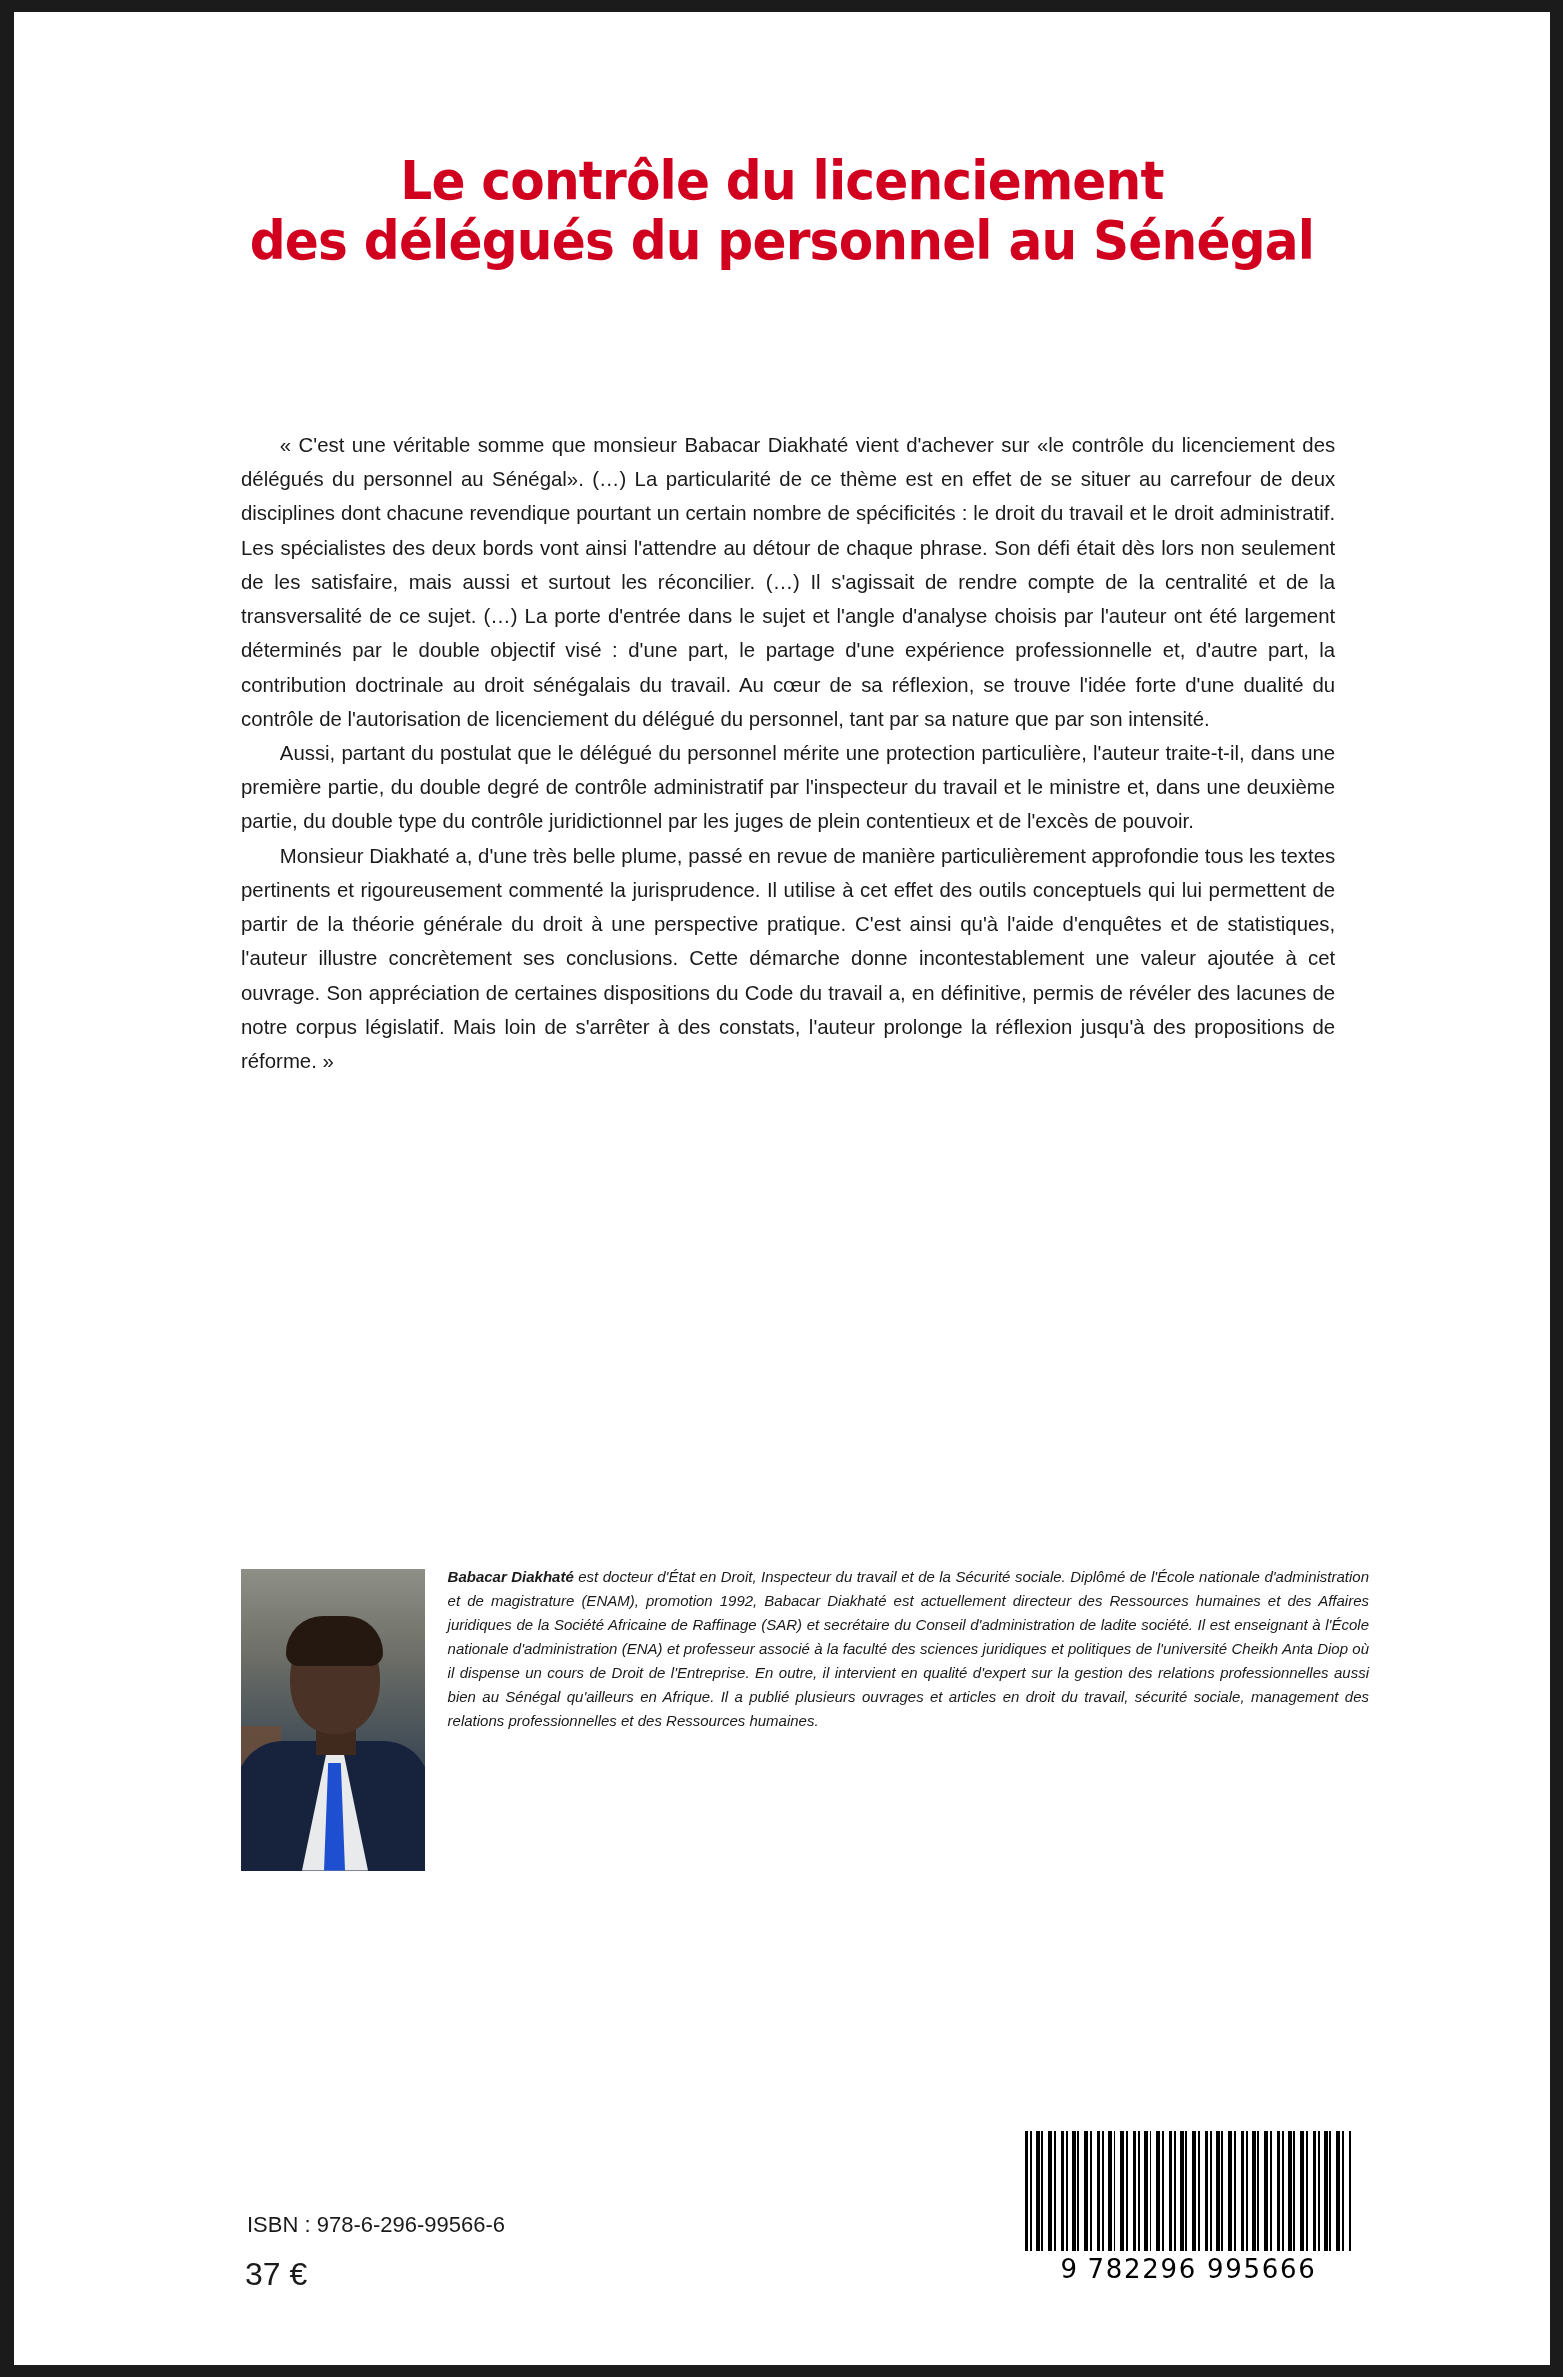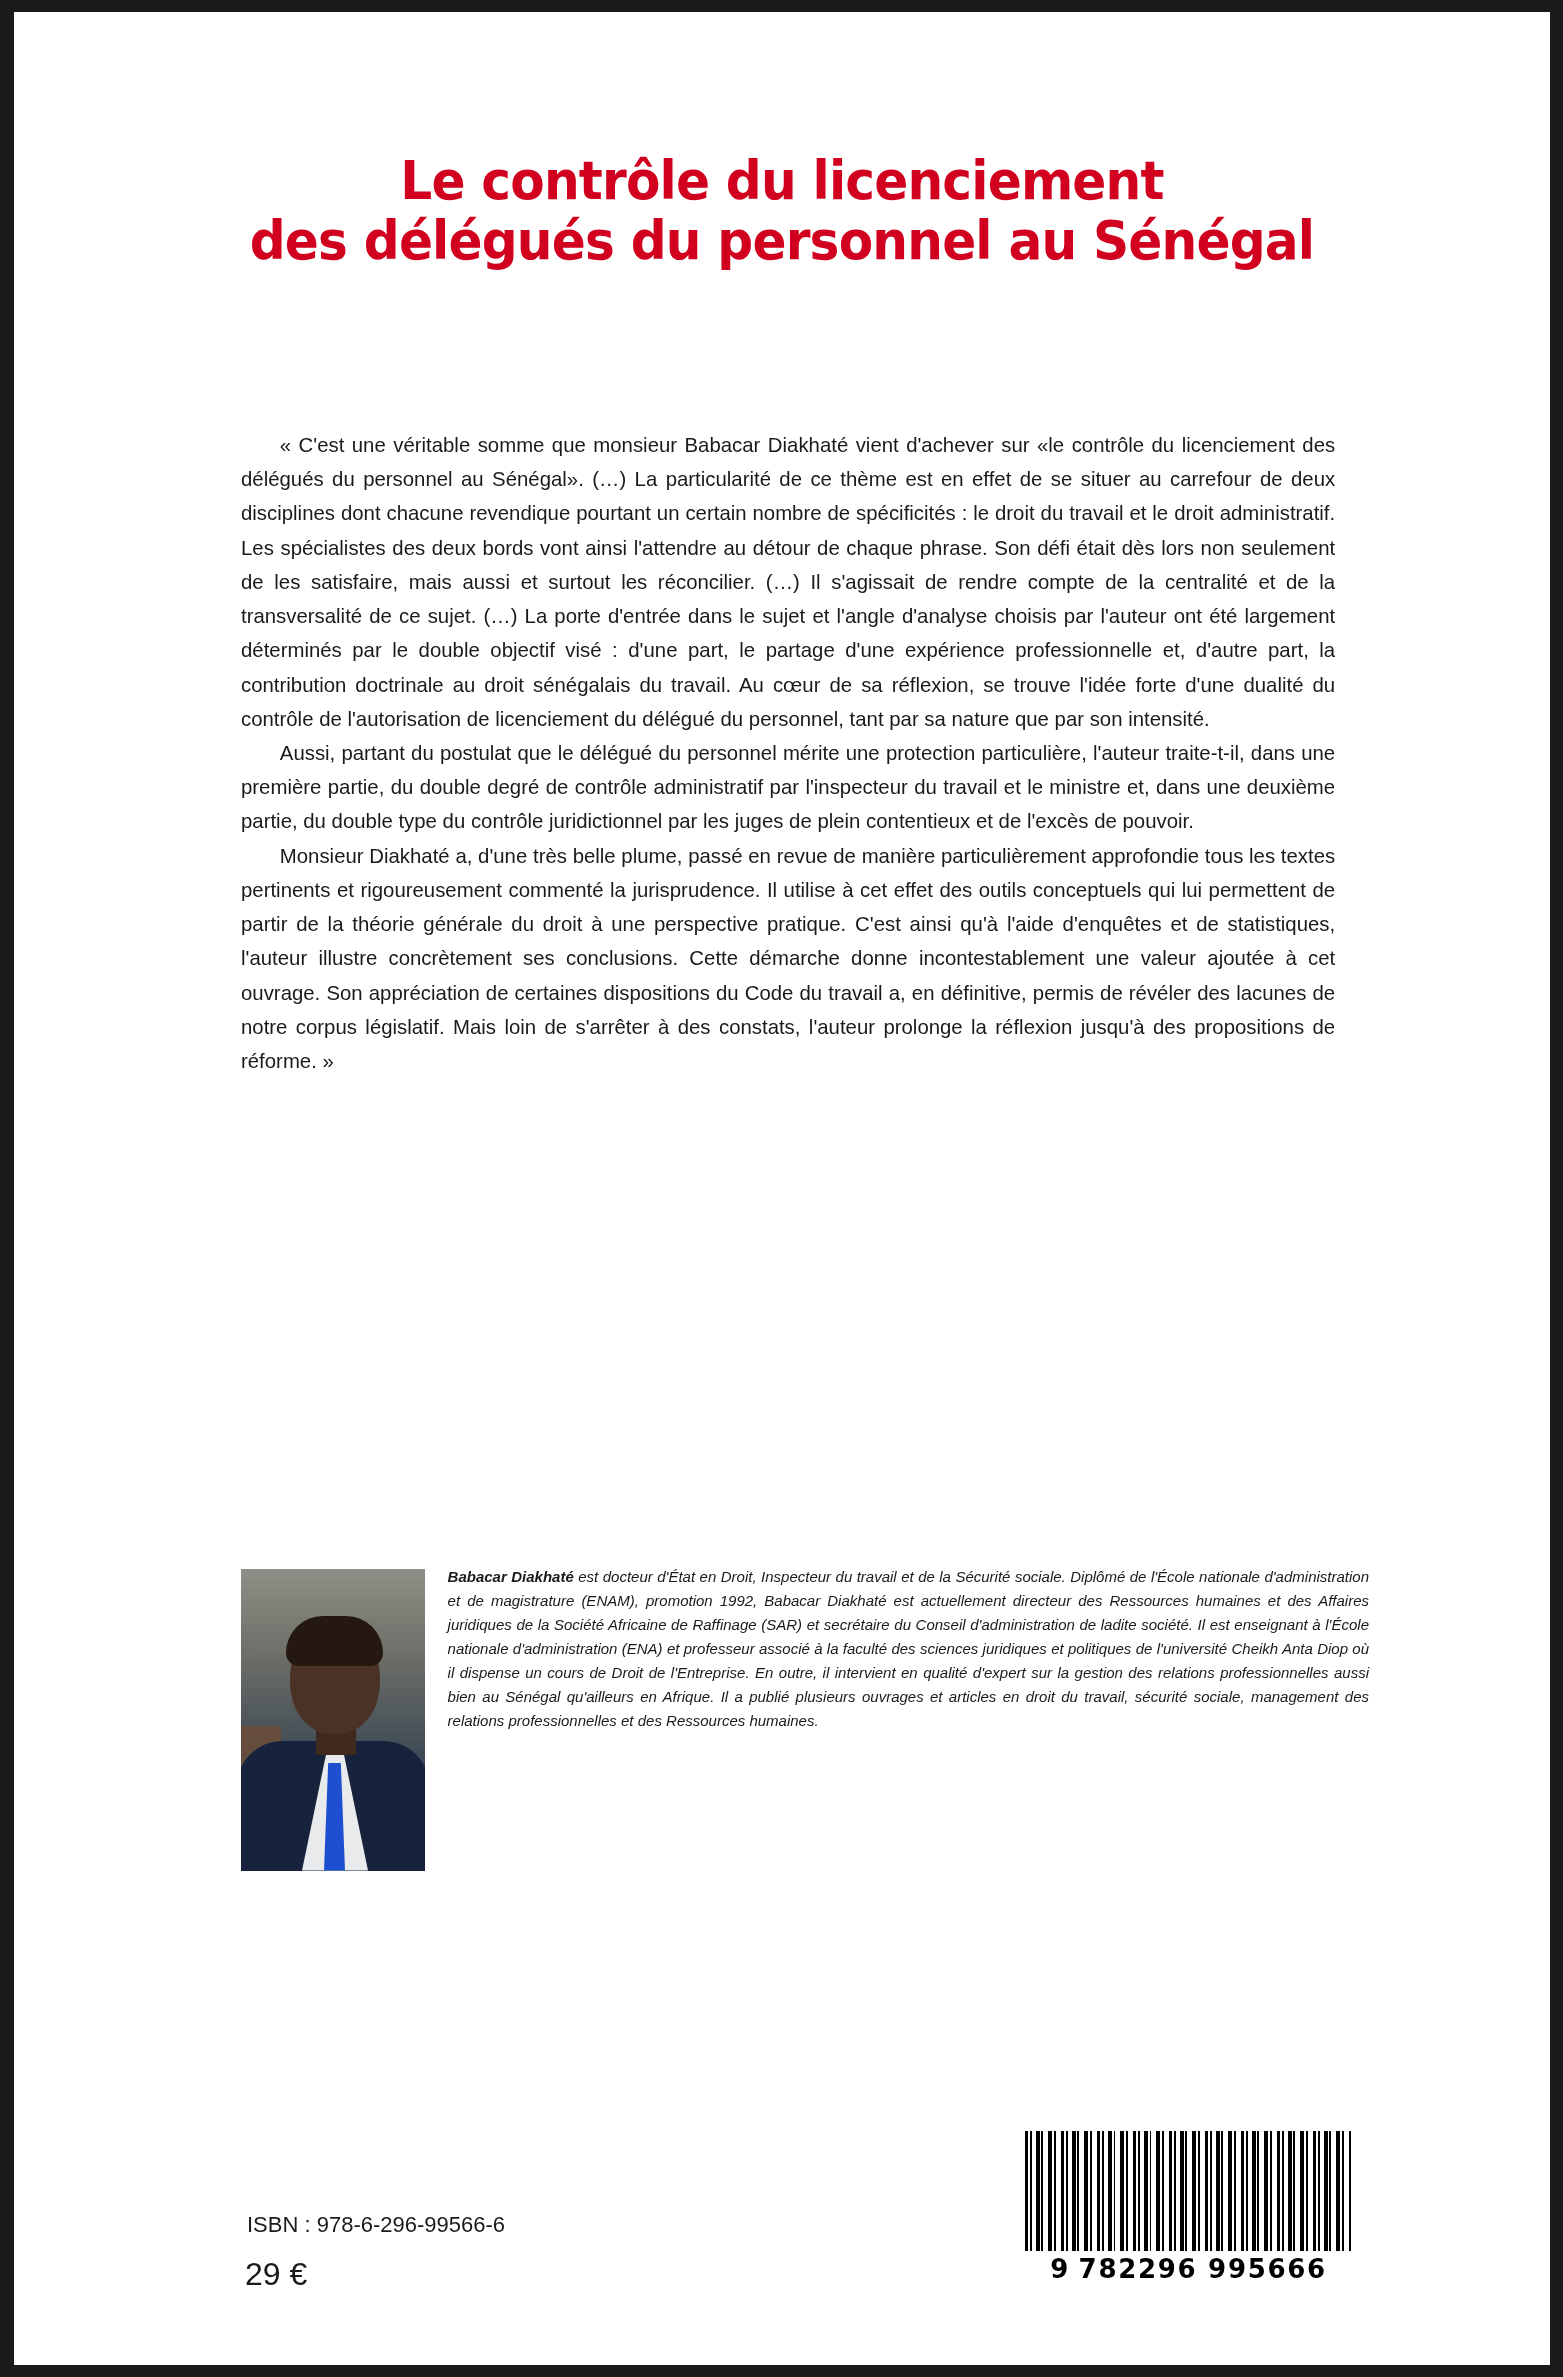--- a/index.html
+++ b/index.html
@@ -185,21 +185,20 @@
   }
   .barcode-box {
     position: absolute;
     left: 1001px;
     top: 2110px;
     width: 347px;
     height: 177px;
     background: #ffffff;
     padding: 8.7px 10.4px 0 10.4px;
     box-sizing: border-box;
-    font-weight: bold;
   }
   .bars {
     height: 120px;
     width: 326px;
     background-repeat: repeat-x;
     background-image:
       repeating-linear-gradient(90deg,
         #000 0px, #000 2.6px, #fff 2.6px, #fff 5.2px,
         #000 5.2px, #000 7px, #fff 7px, #fff 11.3px,
         #000 11.3px, #000 14.8px, #fff 14.8px, #fff 16.5px,
@@ -248,21 +247,21 @@
         <div class="ph-shirt"></div>
         <div class="ph-tie"></div>
         <div class="ph-neck"></div>
         <div class="ph-head"></div>
         <div class="ph-hair"></div>
       </div>
       <b>Babacar Diakhaté</b><span> est docteur d'État en Droit, Inspecteur du travail et de la Sécurité sociale. Diplômé de l'École nationale d'administration et de magistrature (ENAM), promotion 1992, Babacar Diakhaté est actuellement directeur des Ressources humaines et des Affaires juridiques de la Société Africaine de Raffinage (SAR) et secrétaire du Conseil d'administration de ladite société. Il est enseignant à l'École nationale d'administration (ENA) et professeur associé à la faculté des sciences juridiques et politiques de l'université Cheikh Anta Diop où il dispense un cours de Droit de l'Entreprise. En outre, il intervient en qualité d'expert sur la gestion des relations professionnelles aussi bien au Sénégal qu'ailleurs en Afrique. Il a publié plusieurs ouvrages et articles en droit du travail, sécurité sociale, management des relations professionnelles et des Ressources humaines.</span>
     </div>
 
     <div class="isbn">ISBN : 978-6-296-99566-6</div>
-    <div class="price">29 €</div>
+    <div class="price">37 €</div>
 
     <div class="barcode-box">
       <div class="bars"></div>
       <div class="barnum">
         <span class="first">9</span><span>782296 995666</span>
       </div>
     </div>
 
   </div>
 </div>

